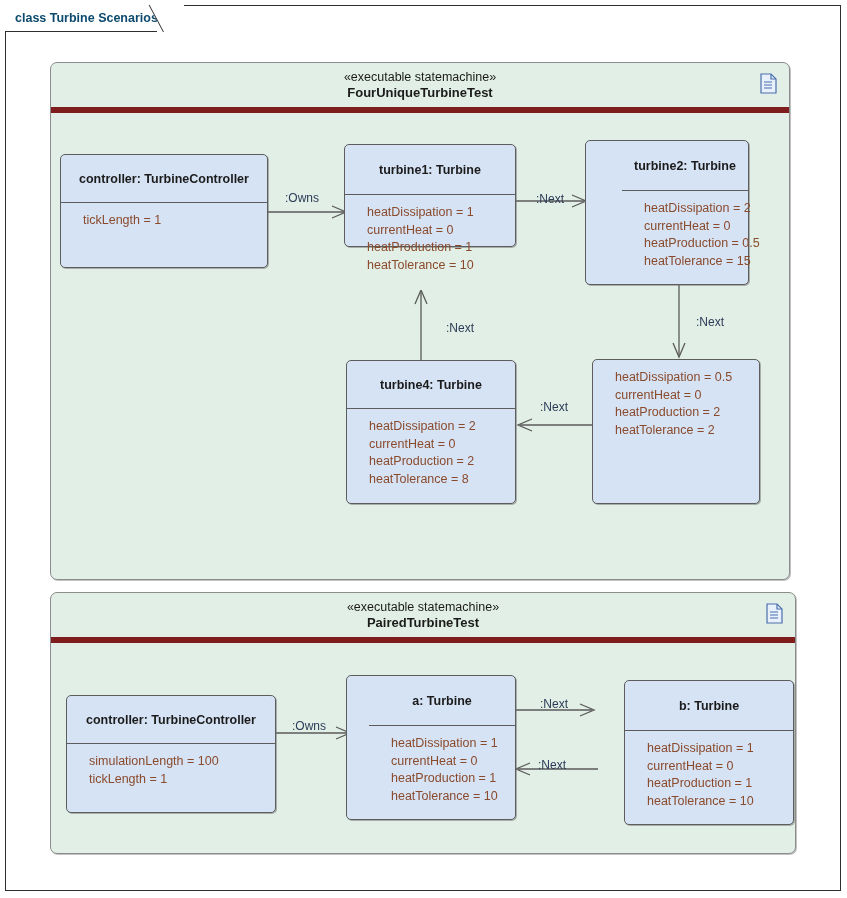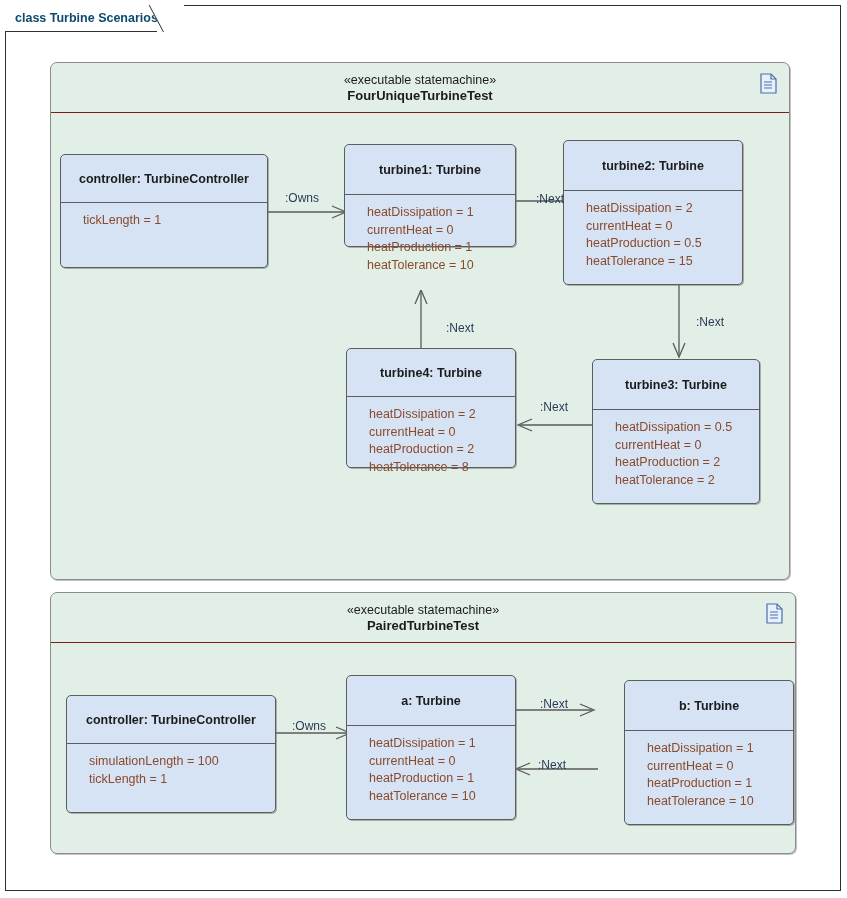--- a/index.html
+++ b/index.html
@@ -59,21 +59,21 @@
     box-sizing:border-box;
     background:#e2efe6;
     border:1px solid #8c8c8c;
     border-radius:7px;
     box-shadow:1px 1px 0 rgba(120,120,120,.45);
   }
   .sm-header{
     position:relative;
     height:50px;
     box-sizing:border-box;
-    border-bottom:1px solid #7f1d1d;
+    border-bottom:6px solid #7f1d1d;
     display:flex;
     flex-direction:column;
     align-items:center;
     justify-content:center;
     color:#1b1b1b;
   }
   .sm-stereotype{
     font-size:12.5px;
     line-height:16px;
     color:#1b1b1b;
@@ -194,41 +194,40 @@
   <div class="obj" style="left:344px;top:144px;width:172px;height:103px;">
     <div class="obj-name" style="height:50px;">turbine1: Turbine</div>
     <div class="obj-attrs">
       <div>heatDissipation = 1</div>
       <div>currentHeat = 0</div>
       <div>heatProduction = 1</div>
       <div>heatTolerance = 10</div>
     </div>
   </div>
 
-  <div class="obj" style="left:563px;top:140px;width:180px;height:145px;">
+  <div class="obj" style="left:585px;top:140px;width:164px;height:145px;padding-left:36px;">
     <div class="obj-name" style="height:50px;">turbine2: Turbine</div>
     <div class="obj-attrs">
       <div>heatDissipation = 2</div>
       <div>currentHeat = 0</div>
       <div>heatProduction = 0.5</div>
       <div>heatTolerance = 15</div>
     </div>
   </div>
 
   <div class="obj" style="left:592px;top:359px;width:168px;height:145px;">
-    <div class="obj-name" style="height:50px;">turbine3: Turbine</div>
     <div class="obj-attrs">
       <div>heatDissipation = 0.5</div>
       <div>currentHeat = 0</div>
       <div>heatProduction = 2</div>
       <div>heatTolerance = 2</div>
     </div>
   </div>
 
-  <div class="obj" style="left:346px;top:348px;width:170px;height:120px;">
+  <div class="obj" style="left:346px;top:360px;width:170px;height:144px;">
     <div class="obj-name" style="height:48px;">turbine4: Turbine</div>
     <div class="obj-attrs">
       <div>heatDissipation = 2</div>
       <div>currentHeat = 0</div>
       <div>heatProduction = 2</div>
       <div>heatTolerance = 8</div>
     </div>
   </div>
 
   <div class="sm-package" style="left:50px;top:592px;width:746px;height:262px;">
@@ -264,21 +263,21 @@
   <div class="edge-label" style="left:538px;top:758px;">:Next</div>
 
   <div class="obj" style="left:66px;top:695px;width:210px;height:118px;">
     <div class="obj-name" style="height:48px;">controller: TurbineController</div>
     <div class="obj-attrs">
       <div>simulationLength = 100</div>
       <div>tickLength = 1</div>
     </div>
   </div>
 
-  <div class="obj" style="left:346px;top:675px;width:170px;height:145px;">
+  <div class="obj" style="left:346px;top:675px;width:170px;height:145px;padding-left:22px;">
     <div class="obj-name" style="height:50px;">a: Turbine</div>
     <div class="obj-attrs">
       <div>heatDissipation = 1</div>
       <div>currentHeat = 0</div>
       <div>heatProduction = 1</div>
       <div>heatTolerance = 10</div>
     </div>
   </div>
 
   <div class="obj" style="left:624px;top:680px;width:170px;height:145px;">

